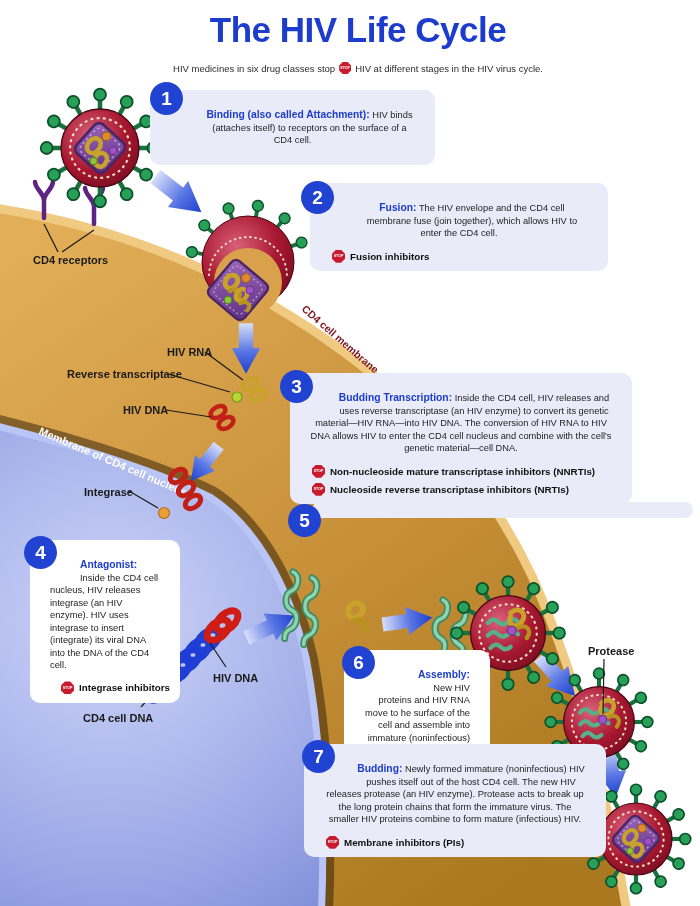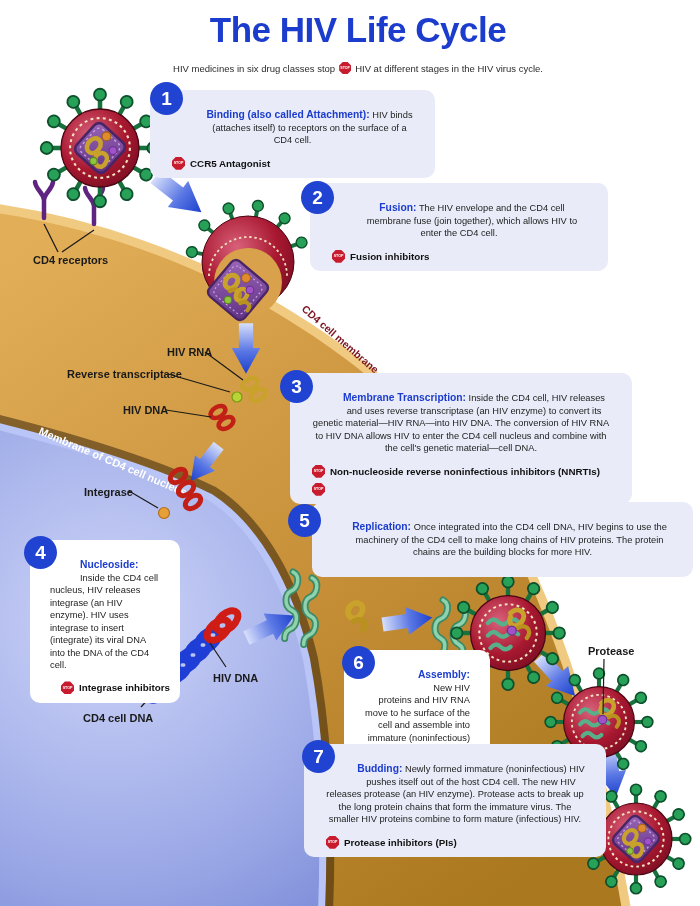--- a/index.html
+++ b/index.html
@@ -295,80 +295,74 @@
     <span class="stop" style="width:12px;height:12px;">STOP</span>
     <span>HIV at different stages in the HIV virus cycle.</span>
   </div>
 </div>
 
 <div class="box" style="left:150px;top:90px;width:285px;">
   <span class="badge" style="left:0px;top:-8px;">1</span>
   <p><span class="sp" style="width:34px;"></span>
      <strong class="tt">Binding (also called Attachment):</strong>
      <span>HIV binds (attaches itself) to receptors on the surface of a CD4 cell.</span></p>
-  <div class="drug">
-    <span class="stop">STOP</span>
-    <span>CCR5 Antagonist</span>
-  </div>
 </div>
 
 <div class="box" style="left:310px;top:183px;width:298px;">
   <span class="badge" style="left:-9px;top:-2px;">2</span>
   <p><span class="sp" style="width:26px;"></span>
      <strong class="tt">Fusion:</strong>
      <span>The HIV envelope and the CD4 cell membrane fuse (join together), which allows HIV to enter the CD4 cell.</span></p>
   <div class="drug">
     <span class="stop">STOP</span>
     <span>Fusion inhibitors</span>
   </div>
 </div>
 
 <div class="box" style="left:290px;top:373px;width:342px;">
   <span class="badge" style="left:-10px;top:-3px;">3</span>
   <p><span class="sp" style="width:26px;"></span>
-     <strong class="tt">Membrane Transcription:</strong>
+     <strong class="tt">Budding Transcription:</strong>
      <span>Inside the CD4 cell, HIV releases and uses reverse transcriptase (an HIV enzyme) to convert its genetic material—HIV RNA—into HIV DNA. The conversion of HIV RNA to HIV DNA allows HIV to enter the CD4 cell nucleus and combine with the cell's genetic material—cell DNA.</span></p>
   <div class="drug">
     <span class="stop">STOP</span>
-    <span>Non-nucleoside reverse noninfectious inhibitors (NNRTIs)</span>
+    <span>Non-nucleoside mature transcriptase inhibitors (NNRTIs)</span>
   </div>
   <div class="drug">
     <span class="stop">STOP</span>
+    <span>Nucleoside reverse transcriptase inhibitors (NRTIs)</span>
   </div>
 </div>
 
 <div class="box white" style="left:30px;top:540px;width:150px;">
   <span class="badge" style="left:-6px;top:-4px;">4</span>
   <p style="text-align:left;"><span class="sp" style="width:30px;"></span>
-     <strong class="tt">Nucleoside:</strong>
+     <strong class="tt">Antagonist:</strong>
      <span>Inside the CD4 cell nucleus, HIV releases integrase (an HIV enzyme). HIV uses integrase to insert (integrate) its viral DNA into the DNA of the CD4 cell.</span></p>
   <div class="drug" style="margin-left:21px;">
     <span class="stop">STOP</span>
     <span>Integrase inhibitors</span>
   </div>
 </div>
 
 <div class="box" style="left:312px;top:502px;width:381px;">
   <span class="badge" style="left:-24px;top:2px;">5</span>
-  <p><span class="sp" style="width:14px;"></span>
-     <strong class="tt">Replication:</strong>
-     <span>Once integrated into the CD4 cell DNA, HIV begins to use the machinery of the CD4 cell to make long chains of HIV proteins. The protein chains are the building blocks for more HIV.</span></p>
 </div>
 
 <div class="box white" style="left:344px;top:650px;width:146px;">
   <span class="badge" style="left:-2px;top:-4px;">6</span>
   <p style="text-align:right;"><span class="sp" style="width:34px;"></span>
      <strong class="tt">Assembly:</strong>
      <span>New HIV proteins and HIV RNA move to he surface of the cell and assemble into immature (noninfectious) HIV.</span></p>
 </div>
 
 <div class="box" style="left:304px;top:744px;width:302px;">
   <span class="badge" style="left:-2px;top:-4px;">7</span>
   <p><span class="sp" style="width:32px;"></span>
      <strong class="tt">Budding:</strong>
      <span>Newly formed immature (noninfectious) HIV pushes itself out of the host CD4 cell.  The new HIV releases protease (an HIV enzyme). Protease acts to break up the long protein chains that form the immature virus. The smaller HIV proteins combine to form mature (infectious) HIV.</span></p>
   <div class="drug">
     <span class="stop">STOP</span>
-    <span>Protease inhibitors (PIs)</span>
+    <span>Membrane inhibitors (PIs)</span>
   </div>
 </div>
 
 </div>
 
 </body></html>

